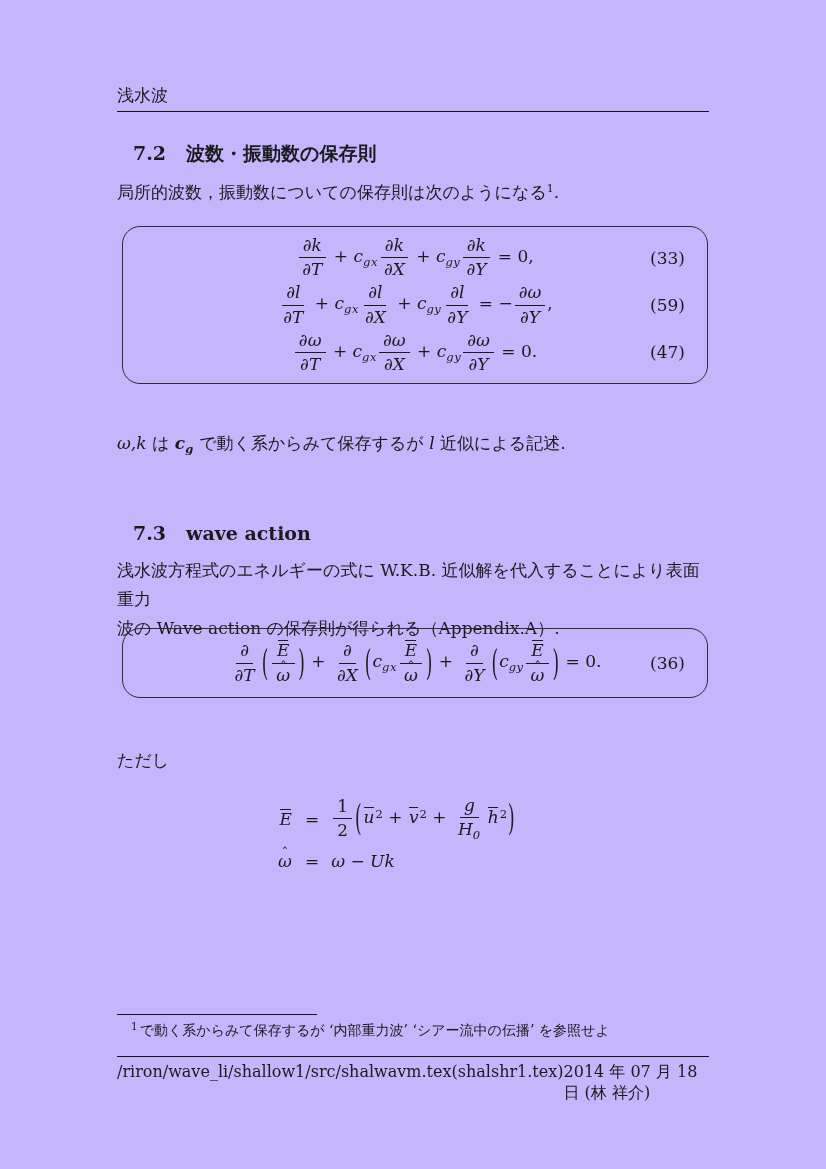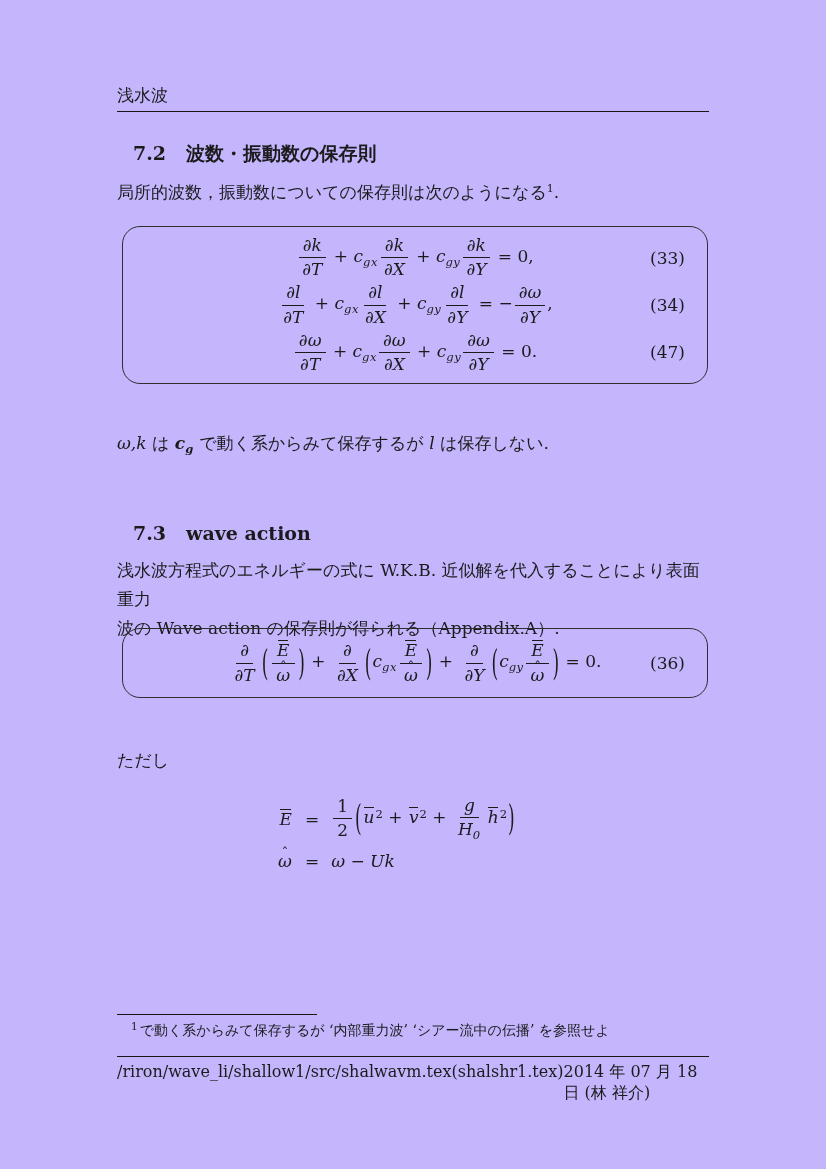--- a/index.html
+++ b/index.html
@@ -93,39 +93,39 @@
           </span><span class="mr"> + </span><span class="mi">c</span><span class="msub">gx</span><span class="mfrac">
             <span class="num"><span class="mi">∂l</span></span>
             <span class="den"><span class="mi">∂X</span></span>
           </span><span class="mr"> + </span><span class="mi">c</span><span class="msub">gy</span><span class="mfrac">
             <span class="num"><span class="mi">∂l</span></span>
             <span class="den"><span class="mi">∂Y</span></span>
           </span><span class="mr"> = −</span><span class="mfrac">
             <span class="num"><span class="mi">∂ω</span></span>
             <span class="den"><span class="mi">∂Y</span></span>
           </span><span class="mr">,</span></span>
-      <span class="eqnum">(34)</span>
+      <span class="eqnum">(59)</span>
     </div>
     <div class="eqrow">
       <span class="math"><span class="mfrac">
             <span class="num"><span class="mi">∂ω</span></span>
             <span class="den"><span class="mi">∂T</span></span>
           </span><span class="mr"> + </span><span class="mi">c</span><span class="msub">gx</span><span class="mfrac">
             <span class="num"><span class="mi">∂ω</span></span>
             <span class="den"><span class="mi">∂X</span></span>
           </span><span class="mr"> + </span><span class="mi">c</span><span class="msub">gy</span><span class="mfrac">
             <span class="num"><span class="mi">∂ω</span></span>
             <span class="den"><span class="mi">∂Y</span></span>
           </span><span class="mr"> = 0.</span></span>
       <span class="eqnum">(47)</span>
     </div>
   </div>
 
   <div class="abs para" style="top:429px;">
-    <span class="math"><span class="mi">ω,k</span><span class="mjp"> は </span><span class="mb">c</span><span class="msub mbsub">g</span><span class="mjp"> で動く系からみて保存するが </span><span class="mi">l</span><span class="mjp"> は保存しない.</span></span>
+    <span class="math"><span class="mi">ω,k</span><span class="mjp"> は </span><span class="mb">c</span><span class="msub mbsub">g</span><span class="mjp"> で動く系からみて保存するが </span><span class="mi">l</span><span class="mjp"> 近似による記述.</span></span>
   </div>
 
   <div class="abs sec-head" style="top:522px;">
     <span class="sec-no">7.3</span>
     <span class="sec-title-rm">wave action</span>
   </div>
 
   <div class="abs para" style="top:556px;">
     <div>浅水波方程式のエネルギーの式に W.K.B. 近似解を代入することにより表面重力</div>
     <div>波の Wave action の保存則が得られる（Appendix.A）.</div>

